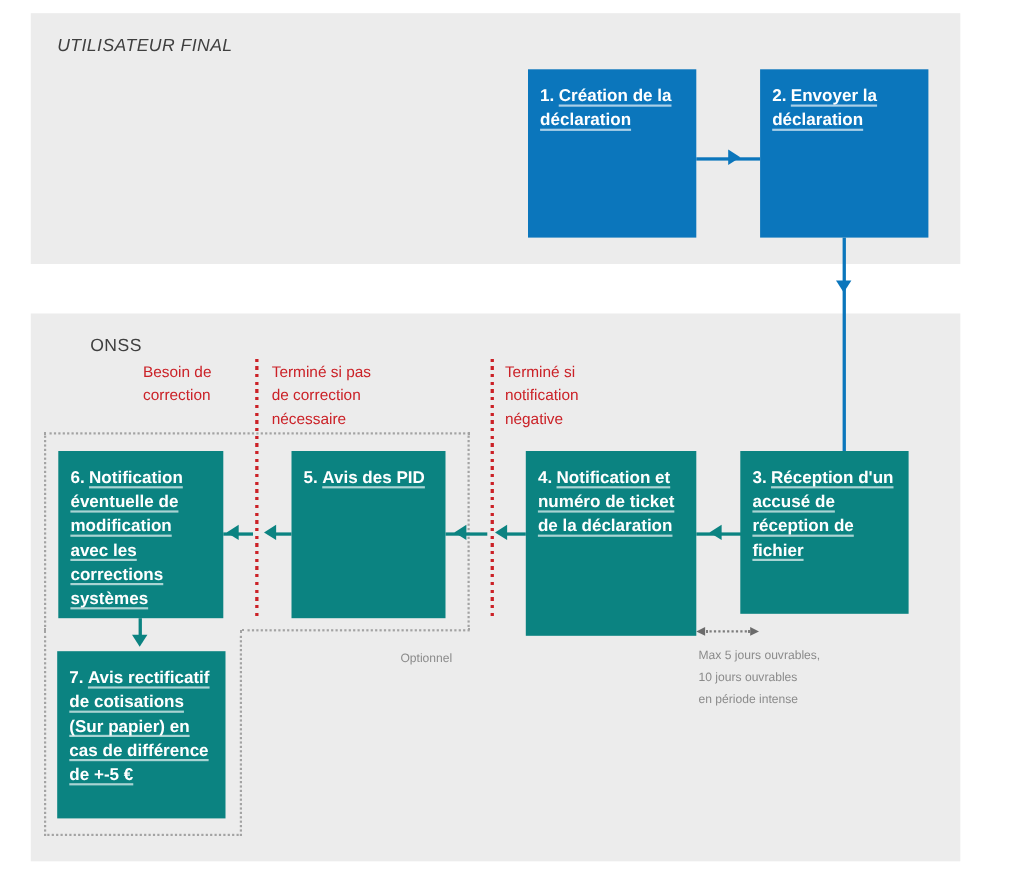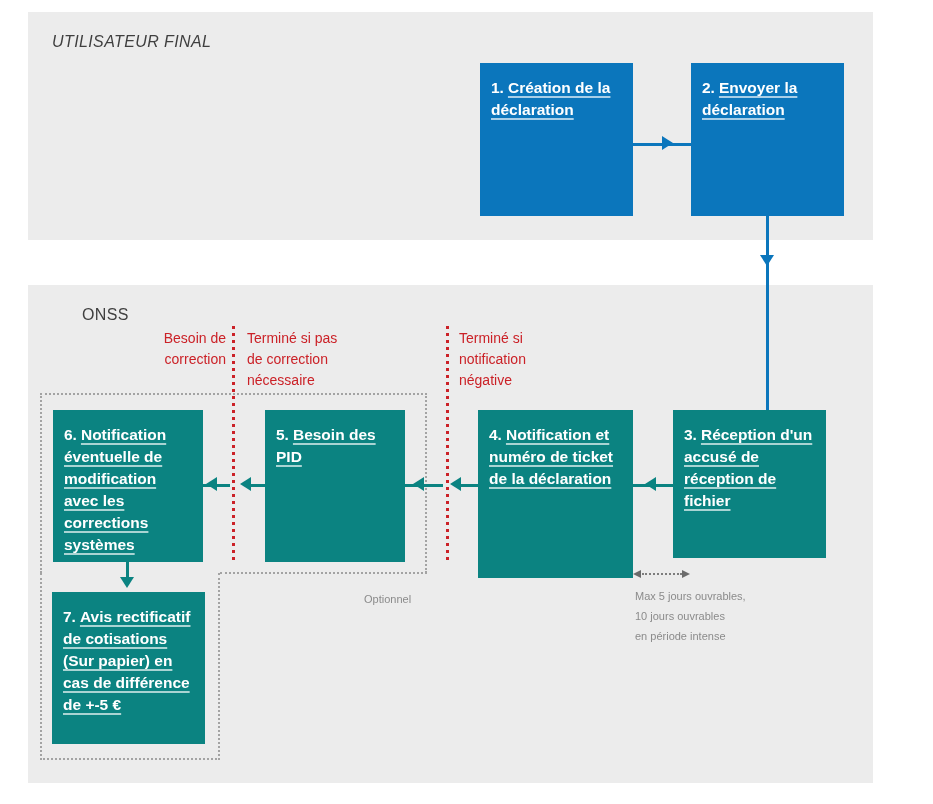--- a/index.html
+++ b/index.html
@@ -103,21 +103,21 @@
   <div class="section-label" style="left:52px; top:33px;font-style:italic;">UTILISATEUR FINAL</div>
   <div class="section-label" style="left:56px; top:306px;margin-left:26px;">ONSS</div>
 
   <div class="dots dots-a" style="left:40px; top:393px; width:387px; height:180px;"></div>
   <div class="dots dots-b" style="left:40px; top:573px; width:180px; height:187px;"></div>
   <div class="dots dots-c" style="left:220px; top:572px; width:207px; height:2px;"></div>
 
   <div class="red-dotted-v" style="left:232px; top:326px; height:236px;"></div>
   <div class="red-dotted-v" style="left:446px; top:326px; height:236px;"></div>
 
-  <div class="red-note" style="left:130px; top:328px; width:96px; text-align:right;">Besoin de
+  <div class="red-note" style="left:130px; top:328px; width:96px; ">Besoin de
 correction</div>
   <div class="red-note" style="left:247px; top:328px;">Terminé si pas
 de correction
 nécessaire</div>
   <div class="red-note" style="left:459px; top:328px;">Terminé si
 notification
 négative</div>
 
   <div class="gray-note" style="left:364px; top:589px;">Optionnel</div>
   <div class="gray-note" style="left:635px; top:586px;">Max 5 jours ouvrables,
@@ -156,21 +156,21 @@
   <div class="box blue" style="left:691px; top:63px; width:153px; height:153px;">
     <span class="num">2.</span><span class="lnk">Envoyer la déclaration</span>
   </div>
   <div class="box teal" style="left:673px; top:410px; width:153px; height:148px;">
     <span class="num">3.</span><span class="lnk">Réception d'un accusé de réception de fichier</span>
   </div>
   <div class="box teal" style="left:478px; top:410px; width:155px; height:168px;">
     <span class="num">4.</span><span class="lnk">Notification et numéro de ticket de la déclaration</span>
   </div>
   <div class="box teal" style="left:265px; top:410px; width:140px; height:152px;">
-    <span class="num">5.</span><span class="lnk">Besoin des PID</span>
+    <span class="num">5.</span><span class="lnk">Avis des PID</span>
   </div>
   <div class="box teal" style="left:53px; top:410px; width:150px; height:152px;">
     <span class="num">6.</span><span class="lnk">Notification éventuelle de modification avec les corrections systèmes</span>
   </div>
   <div class="box teal" style="left:52px; top:592px; width:153px; height:152px;">
     <span class="num">7.</span><span class="lnk">Avis rectificatif de cotisations (Sur papier) en cas de différence de +-5 €</span>
   </div>
 
 </div>
 

